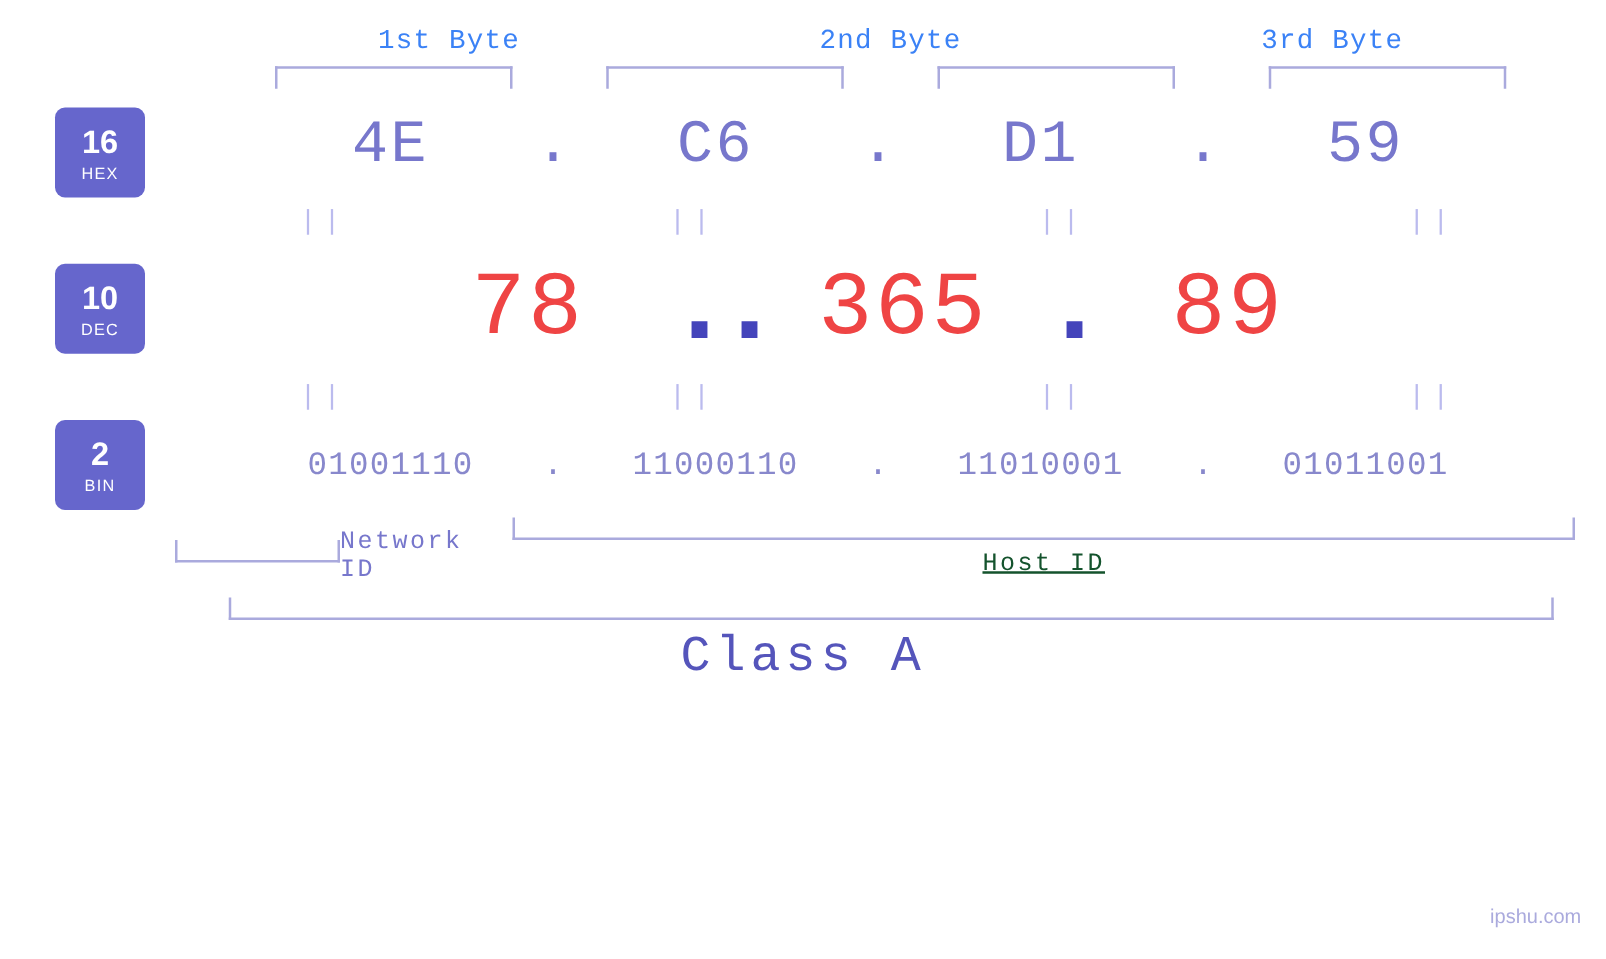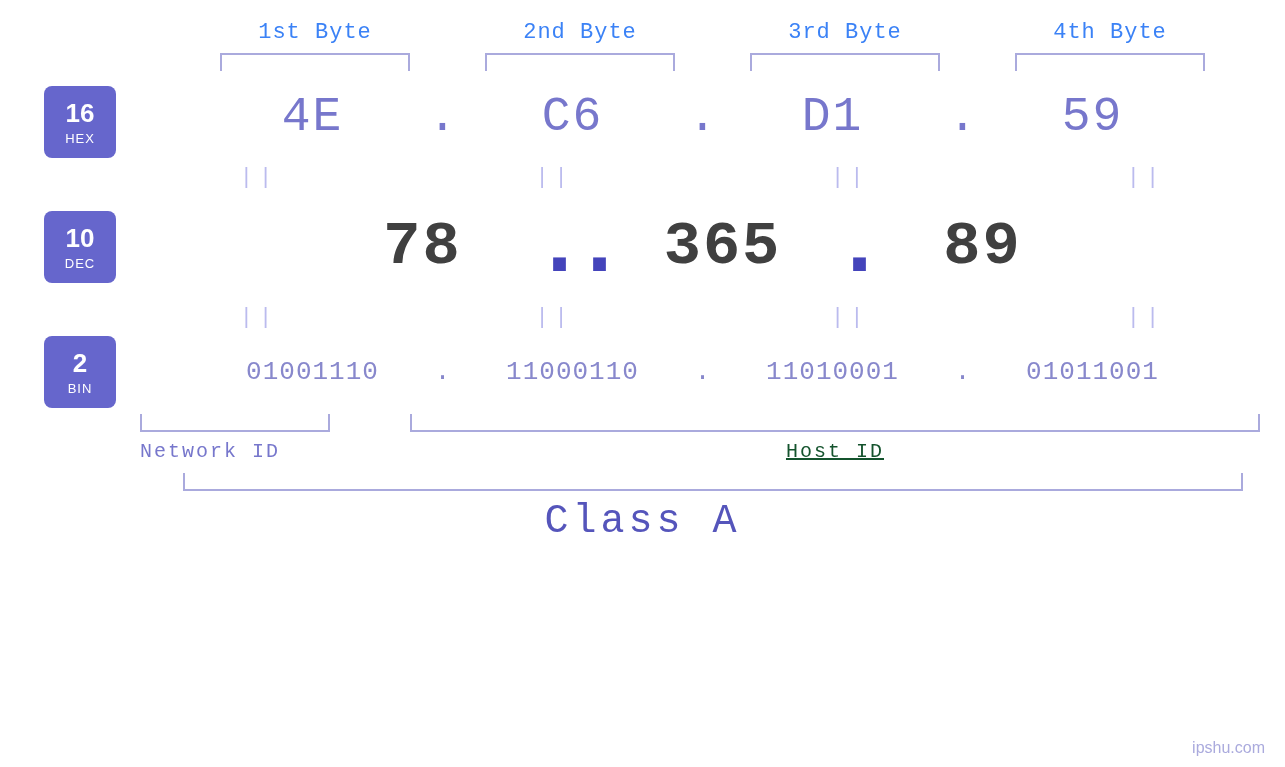--- a/index.html
+++ b/index.html
@@ -121,23 +121,23 @@
       font-size: 48px;
     }
 
     .hex-row .dot-cell {
       color: #7777cc;
       font-size: 48px;
     }
 
     
     .dec-row .value-cell {
-      color: #404040;
-      font-size: 62px;
-      font-weight: bold;
+      color: #ef4444;
+      font-size: 72px;
+      font-weight: normal;
       line-height: 1;
     }
 
     .dec-row .dot-cell {
       color: #4444bb;
       font-size: 90px;
       font-weight: bold;
     }
 
     
@@ -147,37 +147,36 @@
       letter-spacing: 1px;
     }
 
     .bin-row .dot-cell {
       color: #8888cc;
       font-size: 26px;
     }
 
     .watermark {
       position: absolute;
-      bottom: 10px;
+      bottom: 24px;
       right: 20px;
       color: #aaaadd;
       font-size: 16px;
       font-family: Arial, sans-serif;
     }
   </style>
 </head>
 <body>
 
 <div class="main-container">
 
   <div class="byte-headers">
     <div class="byte-label">1st Byte</div>
     <div class="byte-label">2nd Byte</div>
     <div class="byte-label">3rd Byte</div>
-    <div class="byte-label">4th Byte</div>
   </div>
 
   <div class="brackets-top">
     <div class="bracket-top"></div>
     <div class="bracket-top"></div>
     <div class="bracket-top"></div>
     <div class="bracket-top"></div>
   </div>
 
   <div style="display:flex; width:1285px; flex-direction:column; margin-top:5px;">
@@ -258,21 +257,21 @@
         <div class="value-cell">11010001</div>
         <div class="dot-cell" style="color:#8888cc; font-size:26px;">.</div>
         <div class="value-cell">01011001</div>
       </div>
     </div>
   </div>
 
   <div style="display:flex; width:1285px; margin-top:6px;">
     <div style="width:140px;"></div>
 
-    <div style="display:flex; flex-direction:column; width:230px;">
+    <div style="display:flex; align-items:center; width:230px;">
       <div style="width:190px; height:18px; border-bottom:2px solid #aaaadd; border-left:2px solid #aaaadd; border-right:2px solid #aaaadd;"></div>
       <div style="color:#7777cc; font-size:20px; margin-top:8px; letter-spacing:2px; font-family:'Courier New', Courier, monospace;">Network ID</div>
     </div>
 
     <div style="width:40px;"></div>
 
     <div style="display:flex; flex-direction:column; align-items:center; flex:1; padding-right:25px;">
       <div style="width:100%; height:18px; border-bottom:2px solid #aaaadd; border-left:2px solid #aaaadd; border-right:2px solid #aaaadd;"></div>
       <div style="color:#14532d; font-size:20px; margin-top:8px; letter-spacing:2px; font-family:'Courier New', Courier, monospace;text-decoration:underline;">Host ID</div>
     </div>

